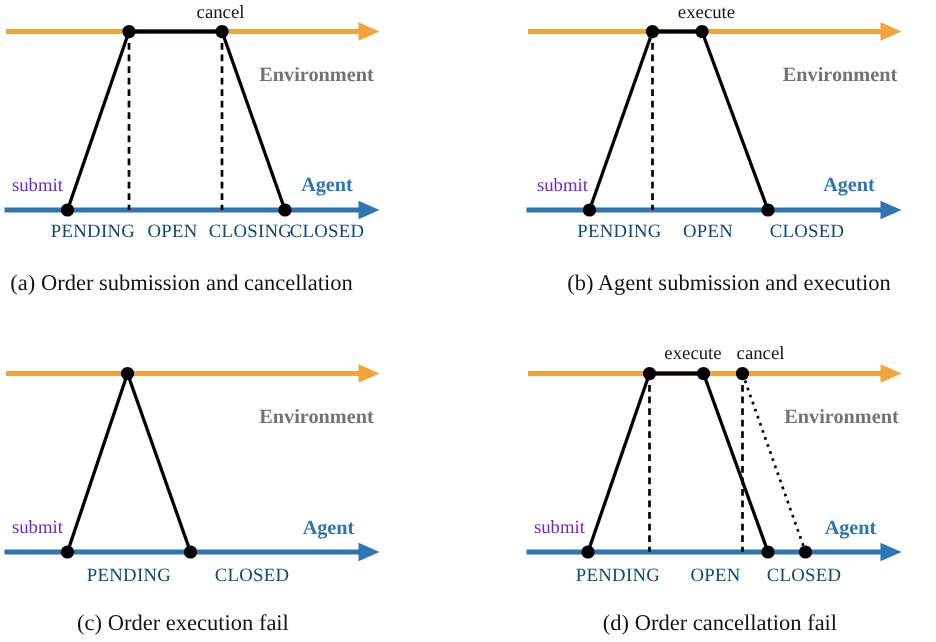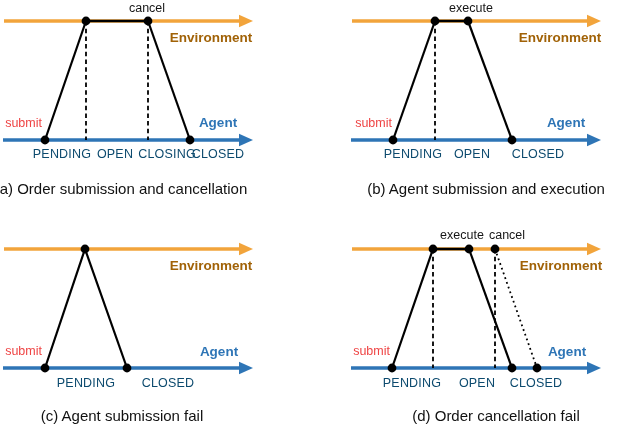--- a/index.html
+++ b/index.html
@@ -1,25 +1,25 @@
 <!DOCTYPE html>
 <html><head>
 <meta charset="utf-8">
 <style>
   html,body{margin:0;padding:0;background:#ffffff;}
   #fig{position:relative;width:624px;height:428px;background:#ffffff;overflow:hidden;
        font-family:"Liberation Sans",sans-serif;}
   #layer{position:absolute;left:0;top:0;}
   .t{position:absolute;white-space:nowrap;line-height:1.1;color:#141414;
-     font-family:Liberation Sans, sans-serif;}
+     font-family:Liberation Serif, serif;}
   .cx{transform:translateX(-50%);}
   .evt{font-size:12.5px;color:#161616;}
-  .submit{font-size:12.5px;color:#ef4444;}
+  .submit{font-size:12.5px;color:#6d28d9;}
   .state{font-size:12.5px;color:#0c4a6e;letter-spacing:.2px;}
-  .envname{font-size:13.5px;font-weight:700;color:#a16207;}
+  .envname{font-size:13.5px;font-weight:700;color:#737373;margin-top:12px;}
   .agentname{font-size:13.5px;font-weight:700;color:#2E75B6;text-align:center;}
   .caption{font-size:15px;color:#111111;}
   svg .env{stroke:#F2A43B;stroke-width:3.4;}
   svg .agent{stroke:#2E75B6;stroke-width:3.4;}
   svg .tr{stroke:#000;stroke-width:2.2;}
   svg .trh{stroke:#000;stroke-width:2.6;}
   svg .dash{stroke:#000;stroke-width:1.8;stroke-dasharray:4.5 3.2;}
   svg .dot-line{stroke:#000;stroke-width:1.8;stroke-dasharray:1.8 3.2;}
   svg circle{fill:#000;}
 </style>
@@ -115,28 +115,28 @@
     <span class="t state cx" style="left:538px;top:148px;">CLOSED</span>
     <span class="t caption cx" style="left:486px;top:181px;">(b) Agent submission and execution</span>
   </div>
 
   <div>
     <span class="t submit" style="right:582px;top:345px;">submit</span>
     <span class="t envname cx" style="left:211px;top:259px;">Environment</span>
     <span class="t agentname cx" style="left:219px;top:345px;">Agent</span>
     <span class="t state cx" style="left:86px;top:377px;">PENDING</span>
     <span class="t state cx" style="left:168px;top:377px;">CLOSED</span>
-    <span class="t caption cx" style="left:122px;top:408px;">(c) Agent submission fail</span>
+    <span class="t caption cx" style="left:122px;top:408px;">(c) Order execution fail</span>
   </div>
 
   <div>
     <span class="t evt cx" style="left:462px;top:229px;">execute</span>
     <span class="t evt cx" style="left:507px;top:229px;">cancel</span>
     <span class="t submit" style="right:234px;top:345px;">submit</span>
     <span class="t envname cx" style="left:561px;top:259px;">Environment</span>
     <span class="t agentname cx" style="left:567px;top:345px;">Agent</span>
     <span class="t state cx" style="left:412px;top:377px;">PENDING</span>
     <span class="t state cx" style="left:477px;top:377px;">OPEN</span>
     <span class="t state cx" style="left:536px;top:377px;">CLOSED</span>
-    <span class="t caption cx" style="left:496px;top:408px;">(d) Order cancellation fail</span>
+    <span class="t caption cx" style="left:480px;top:408px;">(d) Order cancellation fail</span>
   </div>
 
 </div>
 
 </body></html>

